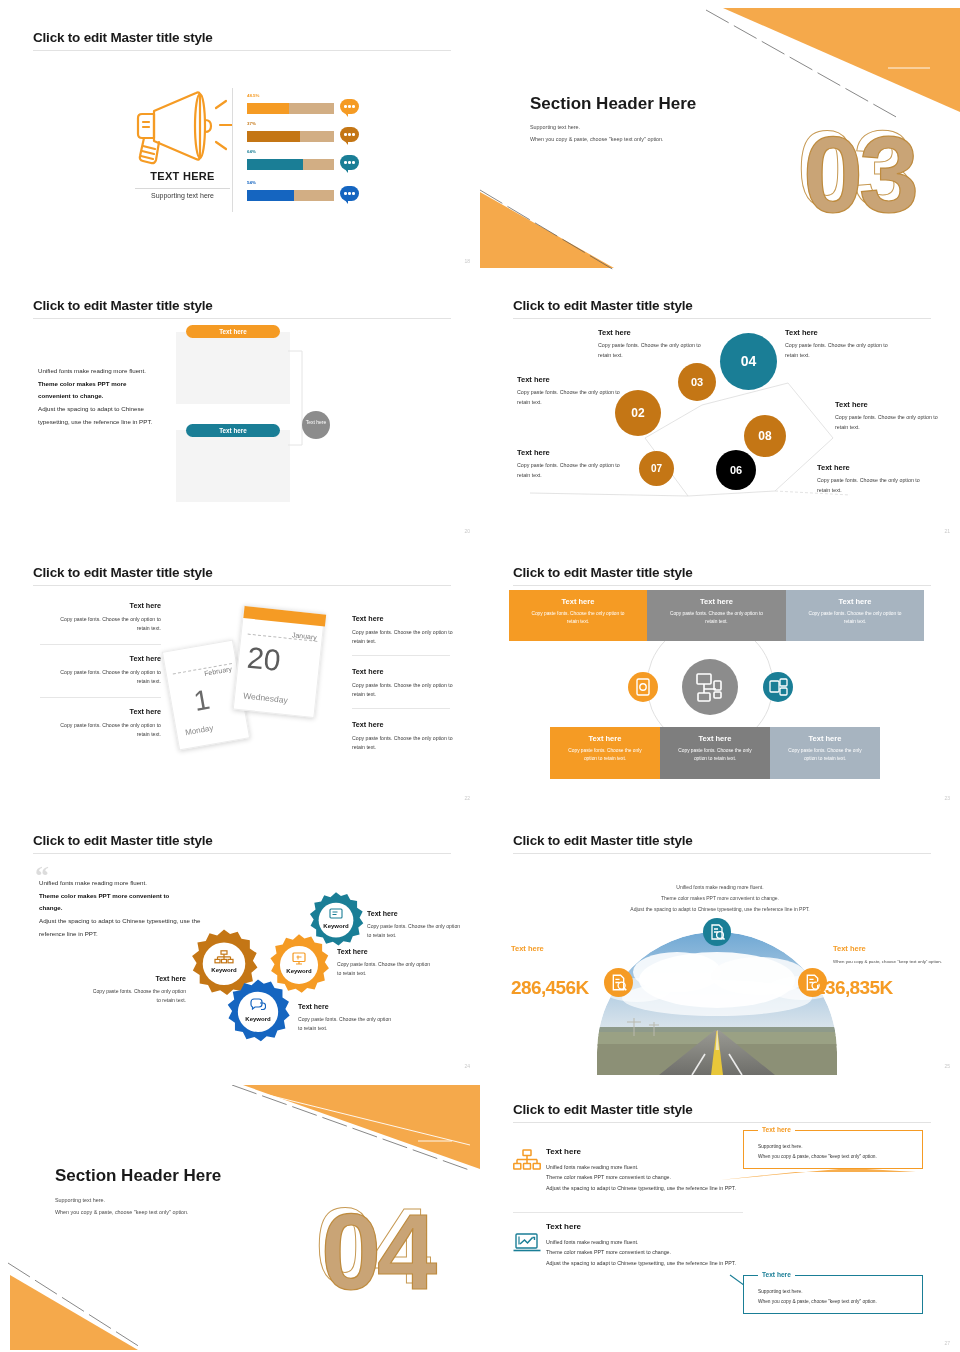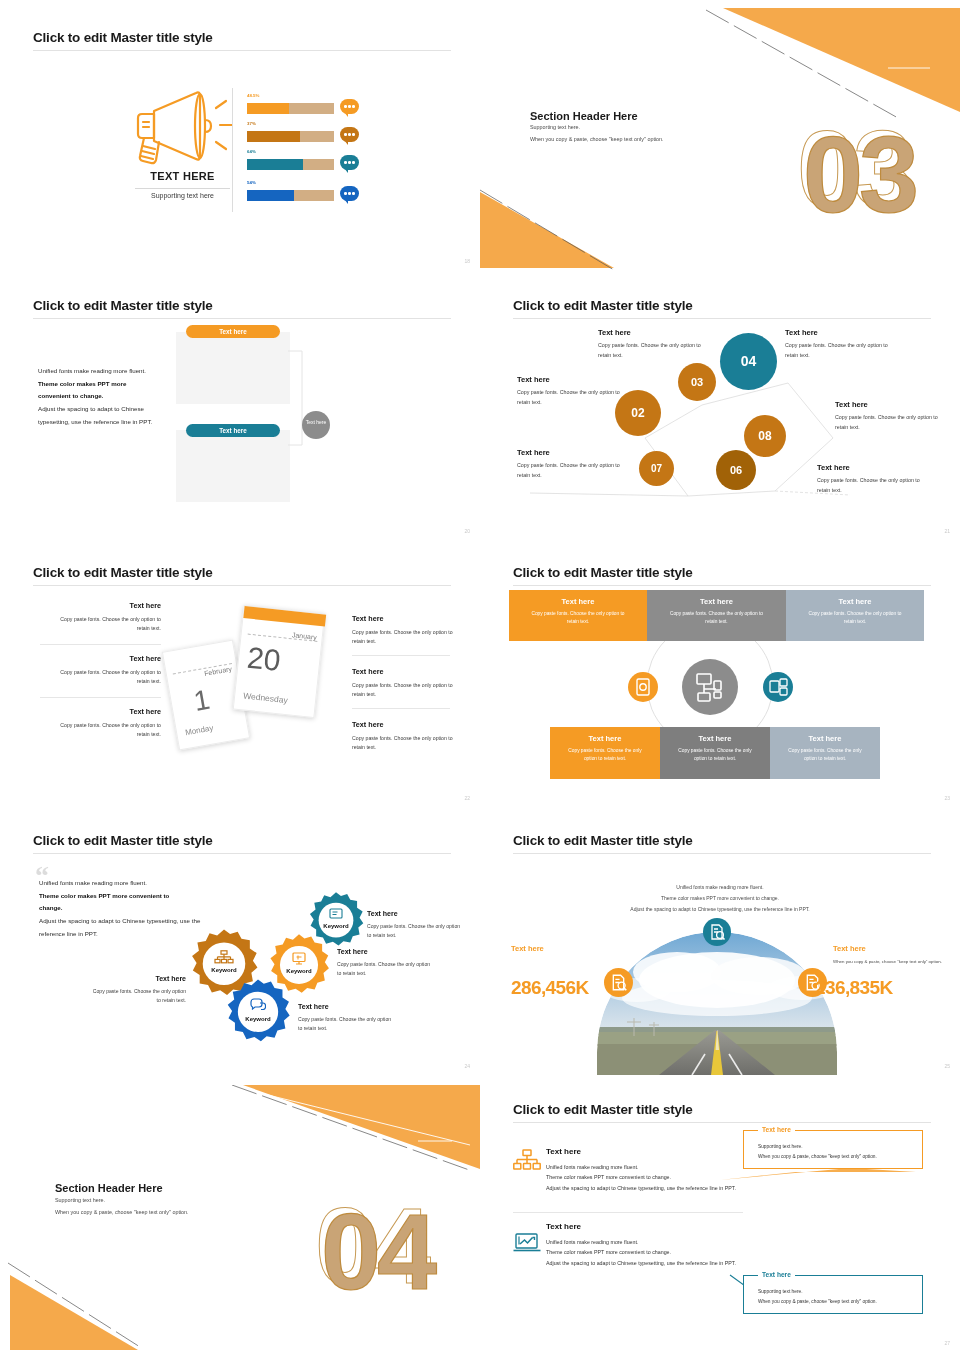--- a/index.html
+++ b/index.html
@@ -36,21 +36,21 @@
   .bar-lbl { position:absolute; left:0; top:-9px; font-size:4.4px; font-weight:bold; line-height:1.05; }
   .bar-track { position:absolute; left:0; top:0; width:87px; height:11px; background:#D2AE84; }
   .bar-fill { position:absolute; left:0; top:0; height:11px; }
   .bubble { position:absolute; left:93px; top:-4px; width:19px; height:15px; border-radius:8px; }
   .bubble:after{ content:""; position:absolute; left:4px; bottom:-3px; width:0;height:0;
     border-left:4px solid transparent; border-top:5px solid currentColor; }
   .bubble i { position:absolute; top:6px; left:4px; width:2.5px;height:2.5px;border-radius:50%;background:#fff;}
   .bubble i:nth-child(2){left:8.2px;} .bubble i:nth-child(3){left:12.4px;}
 
   
-  .sh-title { position:absolute; font-size:11px; font-weight:bold; color:#1a1a1a;margin-top:16px; }
+  .sh-title { position:absolute; font-size:17px; font-weight:bold; color:#1a1a1a; }
   .sh-sub { position:absolute; font-size:5.4px; color:#4a4a4a; line-height:2.1; }
   .bignum { position:absolute; font-size:108px; font-weight:bold; letter-spacing:-4px;
             color:#C9A476; -webkit-text-stroke:1.2px #BE8B3E; font-family:"Liberation Sans", sans-serif; }
   .bignum-ghost { position:absolute; font-size:108px; font-weight:bold; letter-spacing:-4px;
             color:transparent; -webkit-text-stroke:1px #C79A54; }
 
   
   .pill { position:absolute; border-radius:9px; color:#fff; font-size:6.3px; font-weight:bold;
           text-align:center; line-height:13px; height:13px; }
   .grayblock { position:absolute; background:#f4f4f4; }
@@ -220,21 +220,21 @@
     <path d="M135 105 L192 72 L278 50 L323 105 L265 158 L178 163 Z" fill="none" stroke="#dcdcdc" stroke-width="0.8"></path>
     <line x1="20" y1="160" x2="178" y2="163" stroke="#dcdcdc" stroke-width="0.8"></line>
     <line x1="265" y1="158" x2="340" y2="162" stroke="#dcdcdc" stroke-width="0.8" stroke-dasharray="3 2"></line>
   </svg>
 
   <div class="circ" style="left:135px;top:105px;width:46px;height:46px;background:#C47615;font-size:12px;line-height:46px;"><span>02</span></div>
   <div class="circ" style="left:198px;top:78px;width:38px;height:38px;background:#C47615;font-size:11px;line-height:38px;"><span>03</span></div>
   <div class="circ" style="left:240px;top:48px;width:57px;height:57px;background:#1A7E96;font-size:14px;line-height:57px;"><span>04</span></div>
   <div class="circ" style="left:264px;top:130px;width:42px;height:42px;background:#C47615;font-size:12px;line-height:42px;"><span>08</span></div>
   <div class="circ" style="left:159px;top:166px;width:35px;height:35px;background:#C47615;font-size:10px;line-height:35px;"><span>07</span></div>
-  <div class="circ" style="left:236px;top:165px;width:40px;height:40px;background:#a16207;font-size:11px;line-height:40px;"><span>06</span></div>
+  <div class="circ" style="left:236px;top:165px;width:40px;height:40px;background:#000000;font-size:11px;line-height:40px;"><span>06</span></div>
 
   <div class="h-head" style="left:37px;top:90px;">Text here</div>
   <div class="h-body" style="left:37px;top:103px;">Copy paste fonts. Choose the only option to retain text.</div>
 
   <div class="h-head" style="left:118px;top:43px;">Text here</div>
   <div class="h-body" style="left:118px;top:56px;">Copy paste fonts. Choose the only option to retain text.</div>
 
   <div class="h-head" style="left:305px;top:43px;">Text here</div>
   <div class="h-body" style="left:305px;top:56px;">Copy paste fonts. Choose the only option to retain text.</div>
 

